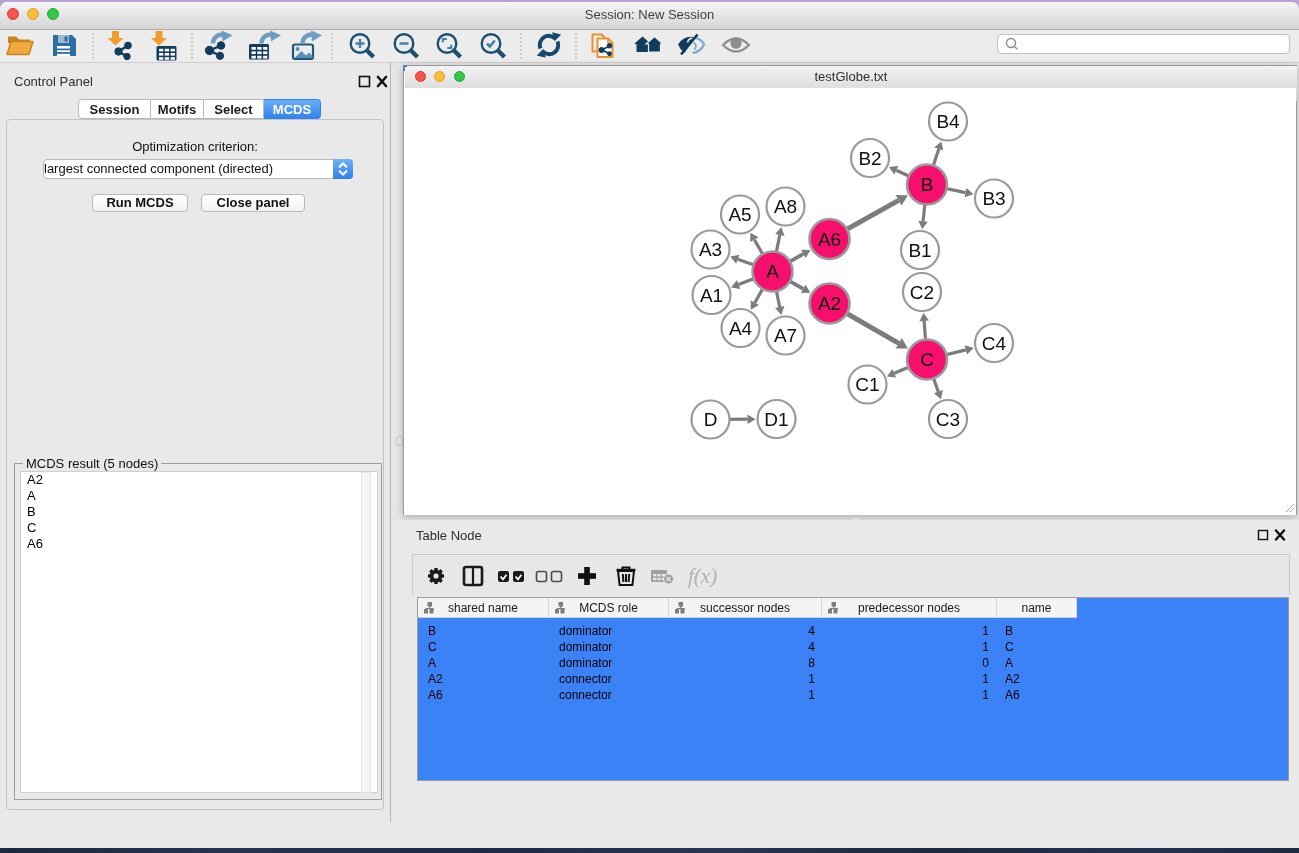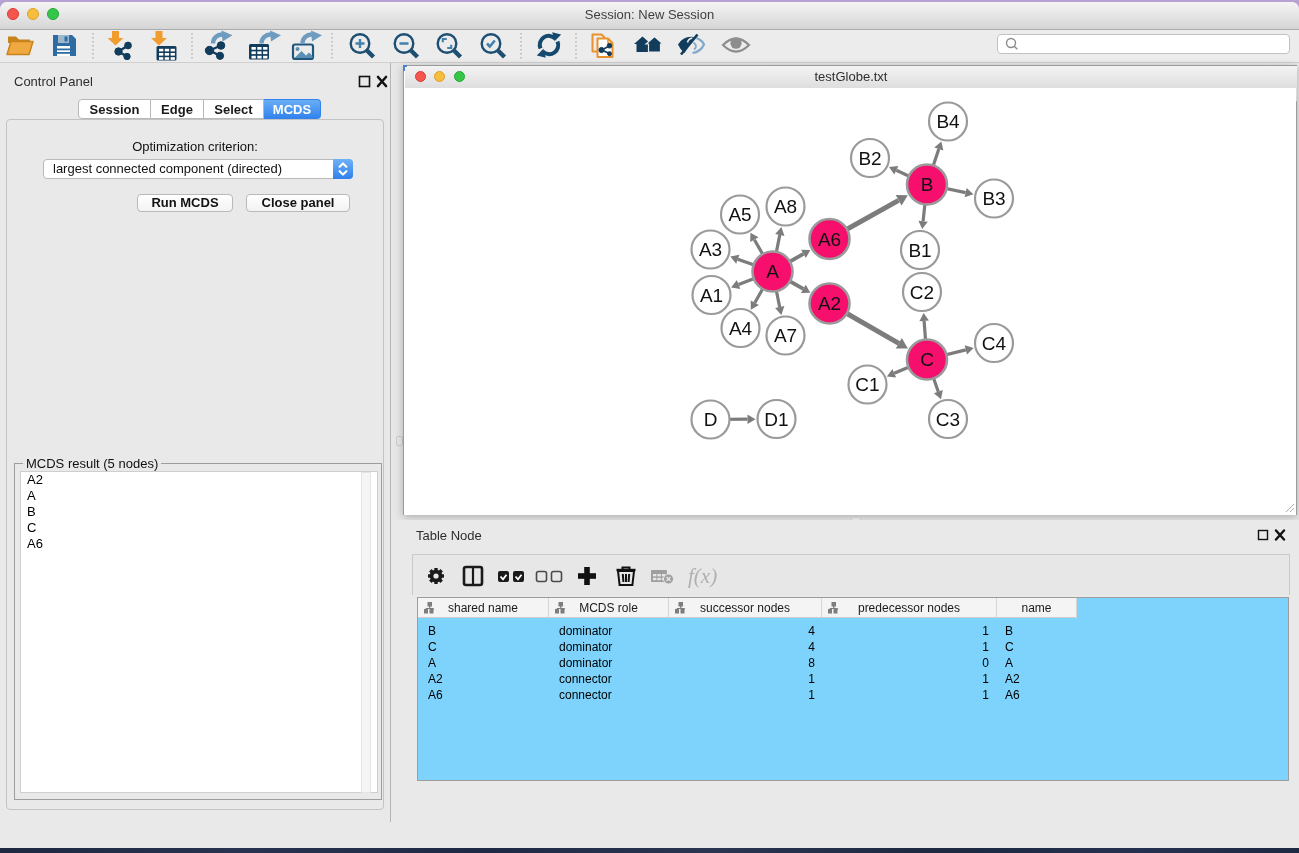--- a/index.html
+++ b/index.html
@@ -15,40 +15,40 @@
 
 .cpanel { position:absolute; left:0; top:61px; width:391px; height:759px; background:#e9e9e9; border-right:1px solid #b4b4b4; }
 .cp-title { position:absolute; left:14px; top:11px; font-size:13px; color:#2d2d2d; }
 .cp-box { position:absolute; left:6px; top:56px; width:378px; height:691px; border:1px solid #c3c3c3; border-radius:4px; }
 .tabs { position:absolute; display:flex; height:20px; font-size:13px; }
 .tab { background:#fff; border:1px solid #b8b8b8; border-left:none; color:#1a1a1a; text-align:center; line-height:19px; font-weight:600; }
 .tab:first-child { border-left:1px solid #b8b8b8; border-radius:4px 0 0 4px; }
 .tab:last-child { border-radius:0 4px 4px 0; }
 .tab.sel { background:linear-gradient(#6aaef6,#3283ee); color:#fff; border-color:#3283ee; }
 .opt-label { position:absolute; left:0; top:76px; width:100%; text-align:center; font-size:13px; color:#111; }
-.combo { position:absolute; left:43px; top:96px; width:310px; height:20px; background:#fff; border:1px solid #b9b9b9; border-radius:4px; font-size:13px; color:#111; line-height:18px; padding-left:9px; }
+.combo { position:absolute; left:43px; top:96px; width:310px; height:20px; background:#fff; border:1px solid #b9b9b9; border-radius:4px; font-size:13px; color:#111; line-height:18px; }
 .combo-btn { position:absolute; right:-1px; top:-1px; width:20px; height:20px; border-radius:0 4px 4px 0; background:linear-gradient(#6db1f7,#2f80ed); }
-.btn { position:absolute; height:18px; background:linear-gradient(#ffffff,#f2f2f2); border:1px solid #b9b9b9; border-radius:4px; font-size:13px; font-weight:600; color:#111; text-align:center; line-height:16px;margin-left:45px; }
+.btn { position:absolute; height:18px; background:linear-gradient(#ffffff,#f2f2f2); border:1px solid #b9b9b9; border-radius:4px; font-size:13px; font-weight:600; color:#111; text-align:center; line-height:16px; }
 .groupbox { position:absolute; left:14px; top:400px; width:368px; height:337px; border:1px solid #9d9d9d; }
 .gb-title { position:absolute; left:8px; top:-8px; background:#e9e9e9; padding:0 3px; font-size:13px; color:#111; }
 .gb-list { position:absolute; left:5px; top:7px; width:358px; height:322px; background:#fff; border:1px solid #cfcfcf; font-size:13px; color:#000; }
 .gb-list div { padding-left:6px; height:16px; line-height:16px; }
 .gb-scroll { position:absolute; left:361px; top:409px; width:10px; height:321px; background:#f5f5f5; border:1px solid #e4e4e4; }
 
 .mdi { position:absolute; left:392px; top:61px; width:907px; height:759px; background:#e7e7e7; }
 .netwin { position:absolute; left:11px; top:2px; width:894px; height:450px; background:#fff; border:1px solid #9b9b9b; box-shadow:0 2px 8px rgba(0,0,0,0.25); }
 .nw-titlebar { position:absolute; left:1px; top:0; width:100%; height:36px; background:linear-gradient(#f3f3f3,#d2d2d2); border-bottom:1px solid #a9a9a9; }
 .nw-title { position:absolute; top:3px; width:100%; text-align:center; font-size:13px; color:#2f2f2f; }
 .ntl { position:absolute; top:5px; width:11px; height:11px; border-radius:50%; }
 .canvas { position:absolute; left:0; top:22px; width:892px; height:427px; background:#fff; overflow:hidden; }
 
 .tpanel { position:absolute; left:0px; top:457px; width:907px; height:302px; background:#e9e9e9; }
 .tp-title { position:absolute; left:24px; top:8px; font-size:13px; color:#2d2d2d; }
 .tp-toolbar { position:absolute; left:20px; top:34px; width:878px; height:41px; background:#e7e7e7; border:1px solid #cacaca; border-bottom:none; }
-.tp-table { position:absolute; left:25px; top:77px; width:872px; height:184px; background:#7dd3fc; border:1px solid #9d9d9d; font-size:12px; }
+.tp-table { position:absolute; left:25px; top:77px; width:872px; height:184px; background:#3b82f6; border:1px solid #9d9d9d; font-size:12px; }
 .th-row { position:absolute; left:0; top:0; height:20px; background:#f4f4f4; border-bottom:1px solid #cdcdcd; }
 .th { position:absolute; top:0; height:20px; border-right:1px solid #d6d6d6; text-align:center; line-height:20px; color:#1a1a1a; }
 .td { position:absolute; height:16px; line-height:16px; color:#000; }
 .btabs { position:absolute; display:flex; height:21px; font-size:13px; }
 
 .statusbar { position:absolute; left:0; top:820px; width:1299px; height:27px; background:#ececec; border-top:1px solid #c6c6c6; }
 .sb-btn { position:absolute; left:9px; top:3px; width:29px; height:21px; background:#fdfdfd; border:1px solid #bcbcbc; border-radius:4px; }
 .mem-btn { position:absolute; right:9px; top:3px; width:82px; height:21px; background:#fdfdfd; border:1px solid #bcbcbc; border-radius:3px; font-size:12px; color:#111; line-height:19px; text-align:center; }
 </style>
 </head>
@@ -223,21 +223,21 @@
   </div>
   <div class="cpanel">
     <div class="cp-title">Control Panel</div>
     <svg width="30" height="14" style="position:absolute;left:358px;top:12px">
         <rect x="1.5" y="1.5" width="10" height="10" fill="none" stroke="#111" stroke-width="1.6"></rect>
         <path d="M20 2 L28 11 M28 2 L20 11" stroke="#111" stroke-width="2.6" stroke-linecap="round"></path>
       </svg>
     <div class="cp-box"></div>
     <div class="tabs" style="left:78px;top:36px;">
       <div class="tab" style="width:73px;">Session</div>
-      <div class="tab" style="width:53px;">Edge</div>
+      <div class="tab" style="width:53px;">Motifs</div>
       <div class="tab" style="width:60px;">Select</div>
       <div class="tab sel" style="width:57px;">MCDS</div>
     </div>
     <div class="opt-label">Optimization criterion:</div>
     <div class="combo">largest connected component (directed)
       <div class="combo-btn"><svg width="20" height="20">
             <path d="M6.6 7.8 L10 4.4 L13.4 7.8" stroke="#fff" stroke-width="2.1" fill="none" stroke-linecap="round" stroke-linejoin="round"></path>
             <path d="M6.6 12.2 L10 15.6 L13.4 12.2" stroke="#fff" stroke-width="2.1" fill="none" stroke-linecap="round" stroke-linejoin="round"></path>
           </svg></div>
     </div>

